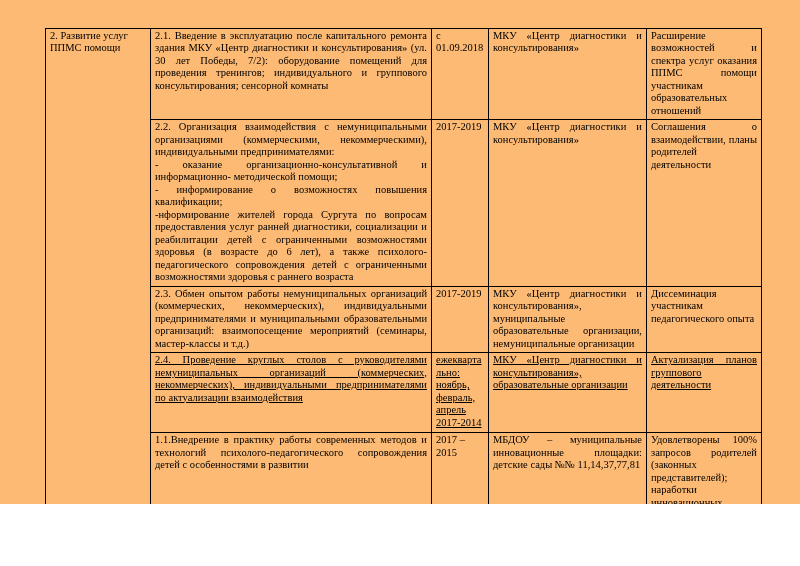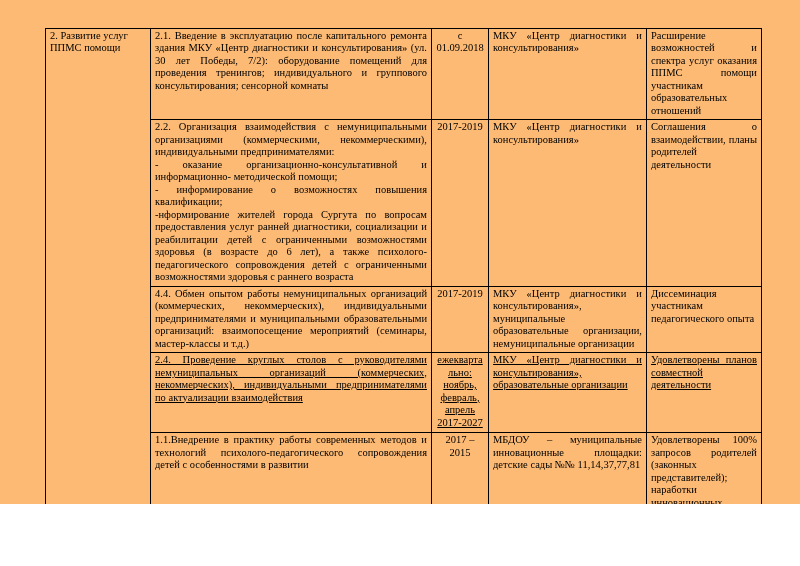--- a/index.html
+++ b/index.html
@@ -27,21 +27,21 @@
     vertical-align: top;
     font-size: 10.5px;
     line-height: 1.19;
     padding: 1px 4px 2px 4px;
     white-space: pre-line;
     overflow-wrap: break-word;
     hyphens: auto;
   }
   .col-section     { width: 105px; text-align: left; }
   .col-activity    { width: 281px; text-align: justify; }
-  .col-period      { width: 57px;  text-align: center; }
+  .col-period      { width: 57px;  }
   .col-responsible { width: 158px; text-align: justify; }
   .col-result      { width: 115px; text-align: justify; }
   tr.r1 { height: 82px; }
   tr.r2 { height: 156px; }
   tr.r3 { height: 62px; }
   tr.r4 { height: 80px; text-decoration: underline; }
   tr.r5 { height: 100px; }
   .page-number {
     position: absolute;
     top: 503px;
@@ -72,30 +72,30 @@
       <tr class="r2">
         <td class="col-activity">2.2. Организация взаимодействия с немуниципальными организациями (коммерческими, некоммерческими), индивидуальными предпринимателями:
 - оказание организационно-консультативной и информационно- методической помощи;
 - информирование о возможностях повышения квалификации;
 -нформирование жителей города Сургута по вопросам предоставления услуг ранней диагностики, социализации и реабилитации детей с ограниченными возможностями здоровья (в возрасте до 6 лет), а также психолого-педагогического сопровождения детей с ограниченными возможностями здоровья с раннего возраста</td>
         <td class="col-period">2017-2019</td>
         <td class="col-responsible">МКУ «Центр диагностики и консультирования»</td>
         <td class="col-result">Соглашения о взаимодействии, планы родителей деятельности</td>
       </tr>
       <tr class="r3">
-        <td class="col-activity">4.4. Обмен опытом работы немуниципальных организаций (коммерческих, некоммерческих), индивидуальными предпринимателями и муниципальными образовательными организаций: взаимопосещение мероприятий (семинары, мастер-классы и т.д.)</td>
+        <td class="col-activity">2.3. Обмен опытом работы немуниципальных организаций (коммерческих, некоммерческих), индивидуальными предпринимателями и муниципальными образовательными организаций: взаимопосещение мероприятий (семинары, мастер-классы и т.д.)</td>
         <td class="col-period">2017-2019</td>
         <td class="col-responsible">МКУ «Центр диагностики и консультирования», муниципальные образовательные организации, немуниципальные организации</td>
         <td class="col-result">Диссеминация участникам педагогического опыта</td>
       </tr>
       <tr class="r4">
         <td class="col-activity">2.4. Проведение круглых столов с руководителями немуниципальных организаций (коммерческих, некоммерческих), индивидуальными предпринимателями по актуализации взаимодействия</td>
-        <td class="col-period">ежеквартально: ноябрь, февраль, апрель 2017-2027</td>
+        <td class="col-period">ежеквартально: ноябрь, февраль, апрель 2017-2014</td>
         <td class="col-responsible">МКУ «Центр диагностики и консультирования», образовательные организации</td>
-        <td class="col-result">Удовлетворены планов совместной деятельности</td>
+        <td class="col-result">Актуализация планов группового деятельности</td>
       </tr>
       <tr class="r5">
         <td class="col-activity">1.1.Внедрение в практику работы современных методов и технологий психолого-педагогического сопровождения детей с особенностями в развитии</td>
         <td class="col-period">2017 – 2015</td>
         <td class="col-responsible">МБДОУ – муниципальные инновационные площадки: детские сады №№ 11,14,37,77,81</td>
         <td class="col-result">Удовлетворены 100% запросов родителей (законных представителей); наработки инновационных площадок представлены на заседаниях не менее 4 ГМО</td>
       </tr>
     </tbody>
   </table>
   <div class="page-number">3</div>

